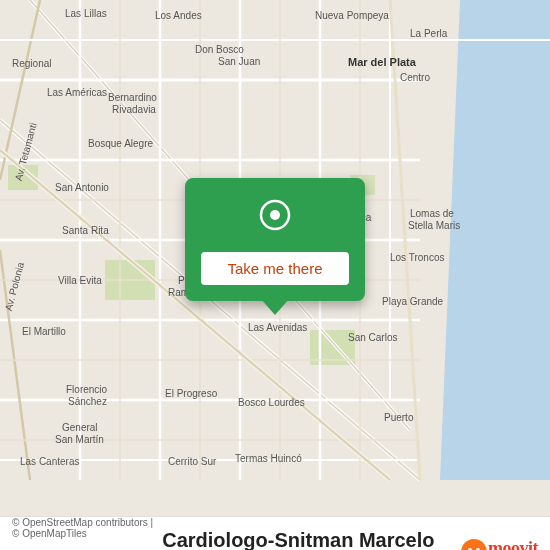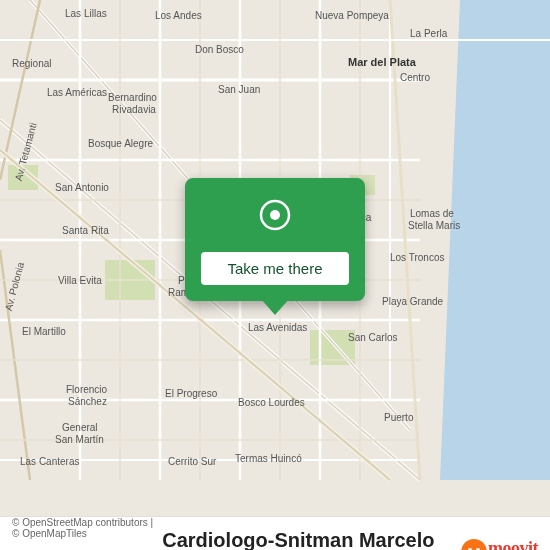--- a/index.html
+++ b/index.html
@@ -118,21 +118,21 @@
     }
 
     .popup-icon {
       width: 44px;
       height: 44px;
       margin-bottom: 10px;
     }
 
     .popup-button {
       background-color: white;
-      color: #14532d;
+      color: #c2410c;
       border: none;
       border-radius: 4px;
       padding: 8px 20px;
       font-size: 15px;
       font-weight: 500;
       cursor: pointer;
       width: 100%;
       text-align: center;
     }
 
@@ -254,21 +254,21 @@
     <line x1="0" y1="150" x2="390" y2="480" stroke="#f5f0e0" stroke-width="5"></line>
     <line x1="0" y1="150" x2="390" y2="480" stroke="#d8d0b8" stroke-width="2"></line>
   </svg>
 
   <span class="map-label" style="left:65px;top:8px;">Las Lillas</span>
   <span class="map-label" style="left:155px;top:10px;">Los Andes</span>
   <span class="map-label" style="left:315px;top:10px;">Nueva Pompeya</span>
   <span class="map-label" style="left:410px;top:28px;">La Perla</span>
   <span class="map-label" style="left:12px;top:58px;">Regional</span>
   <span class="map-label" style="left:195px;top:44px;">Don Bosco</span>
-  <span class="map-label" style="left:218px;top:56px;margin-top:28px;">San Juan</span>
+  <span class="map-label" style="left:218px;top:56px;">San Juan</span>
   <span class="map-label bold" style="left:348px;top:56px;">Mar del Plata</span>
   <span class="map-label" style="left:400px;top:72px;">Centro</span>
   <span class="map-label" style="left:0px;top:87px;padding-left:47px;">Las Américas</span>
   <span class="map-label" style="left:108px;top:92px;">Bernardino</span>
   <span class="map-label" style="left:112px;top:104px;">Rivadavia</span>
   <span class="map-label" style="left:88px;top:138px;">Bosque Alegre</span>
   <span class="map-label" style="left:55px;top:182px;">San Antonio</span>
   <span class="map-label" style="left:62px;top:225px;">Santa Rita</span>
   <span class="map-label" style="left:348px;top:212px;">Roca</span>
   <span class="map-label" style="left:410px;top:208px;">Lomas de</span>

